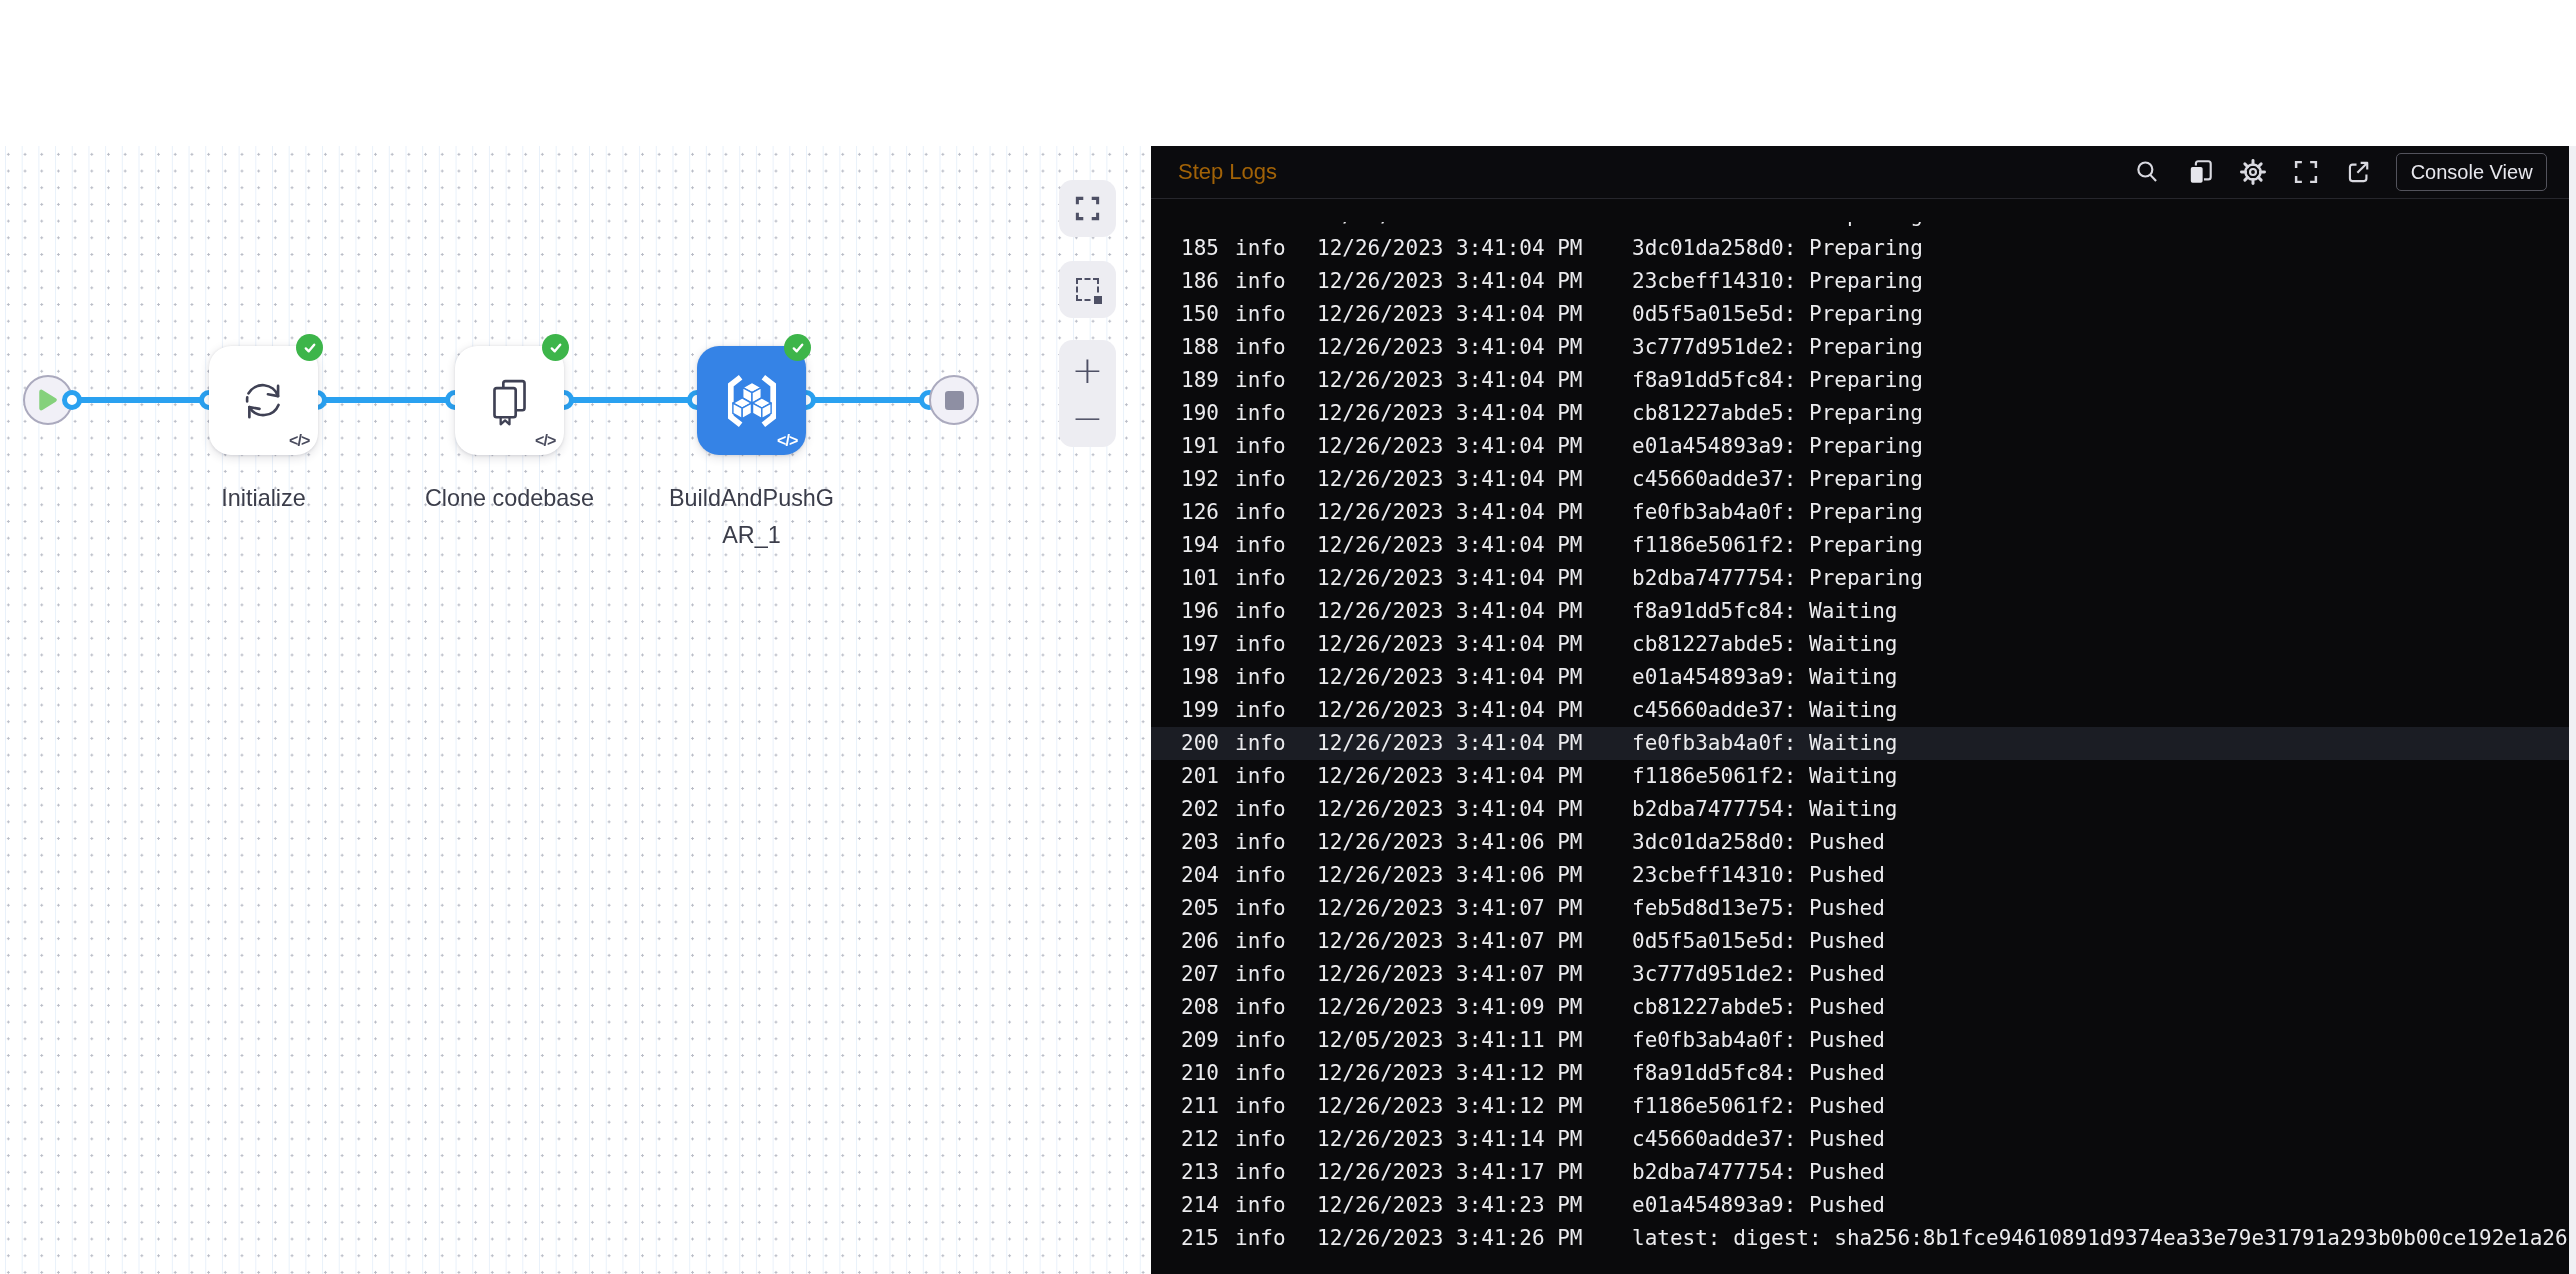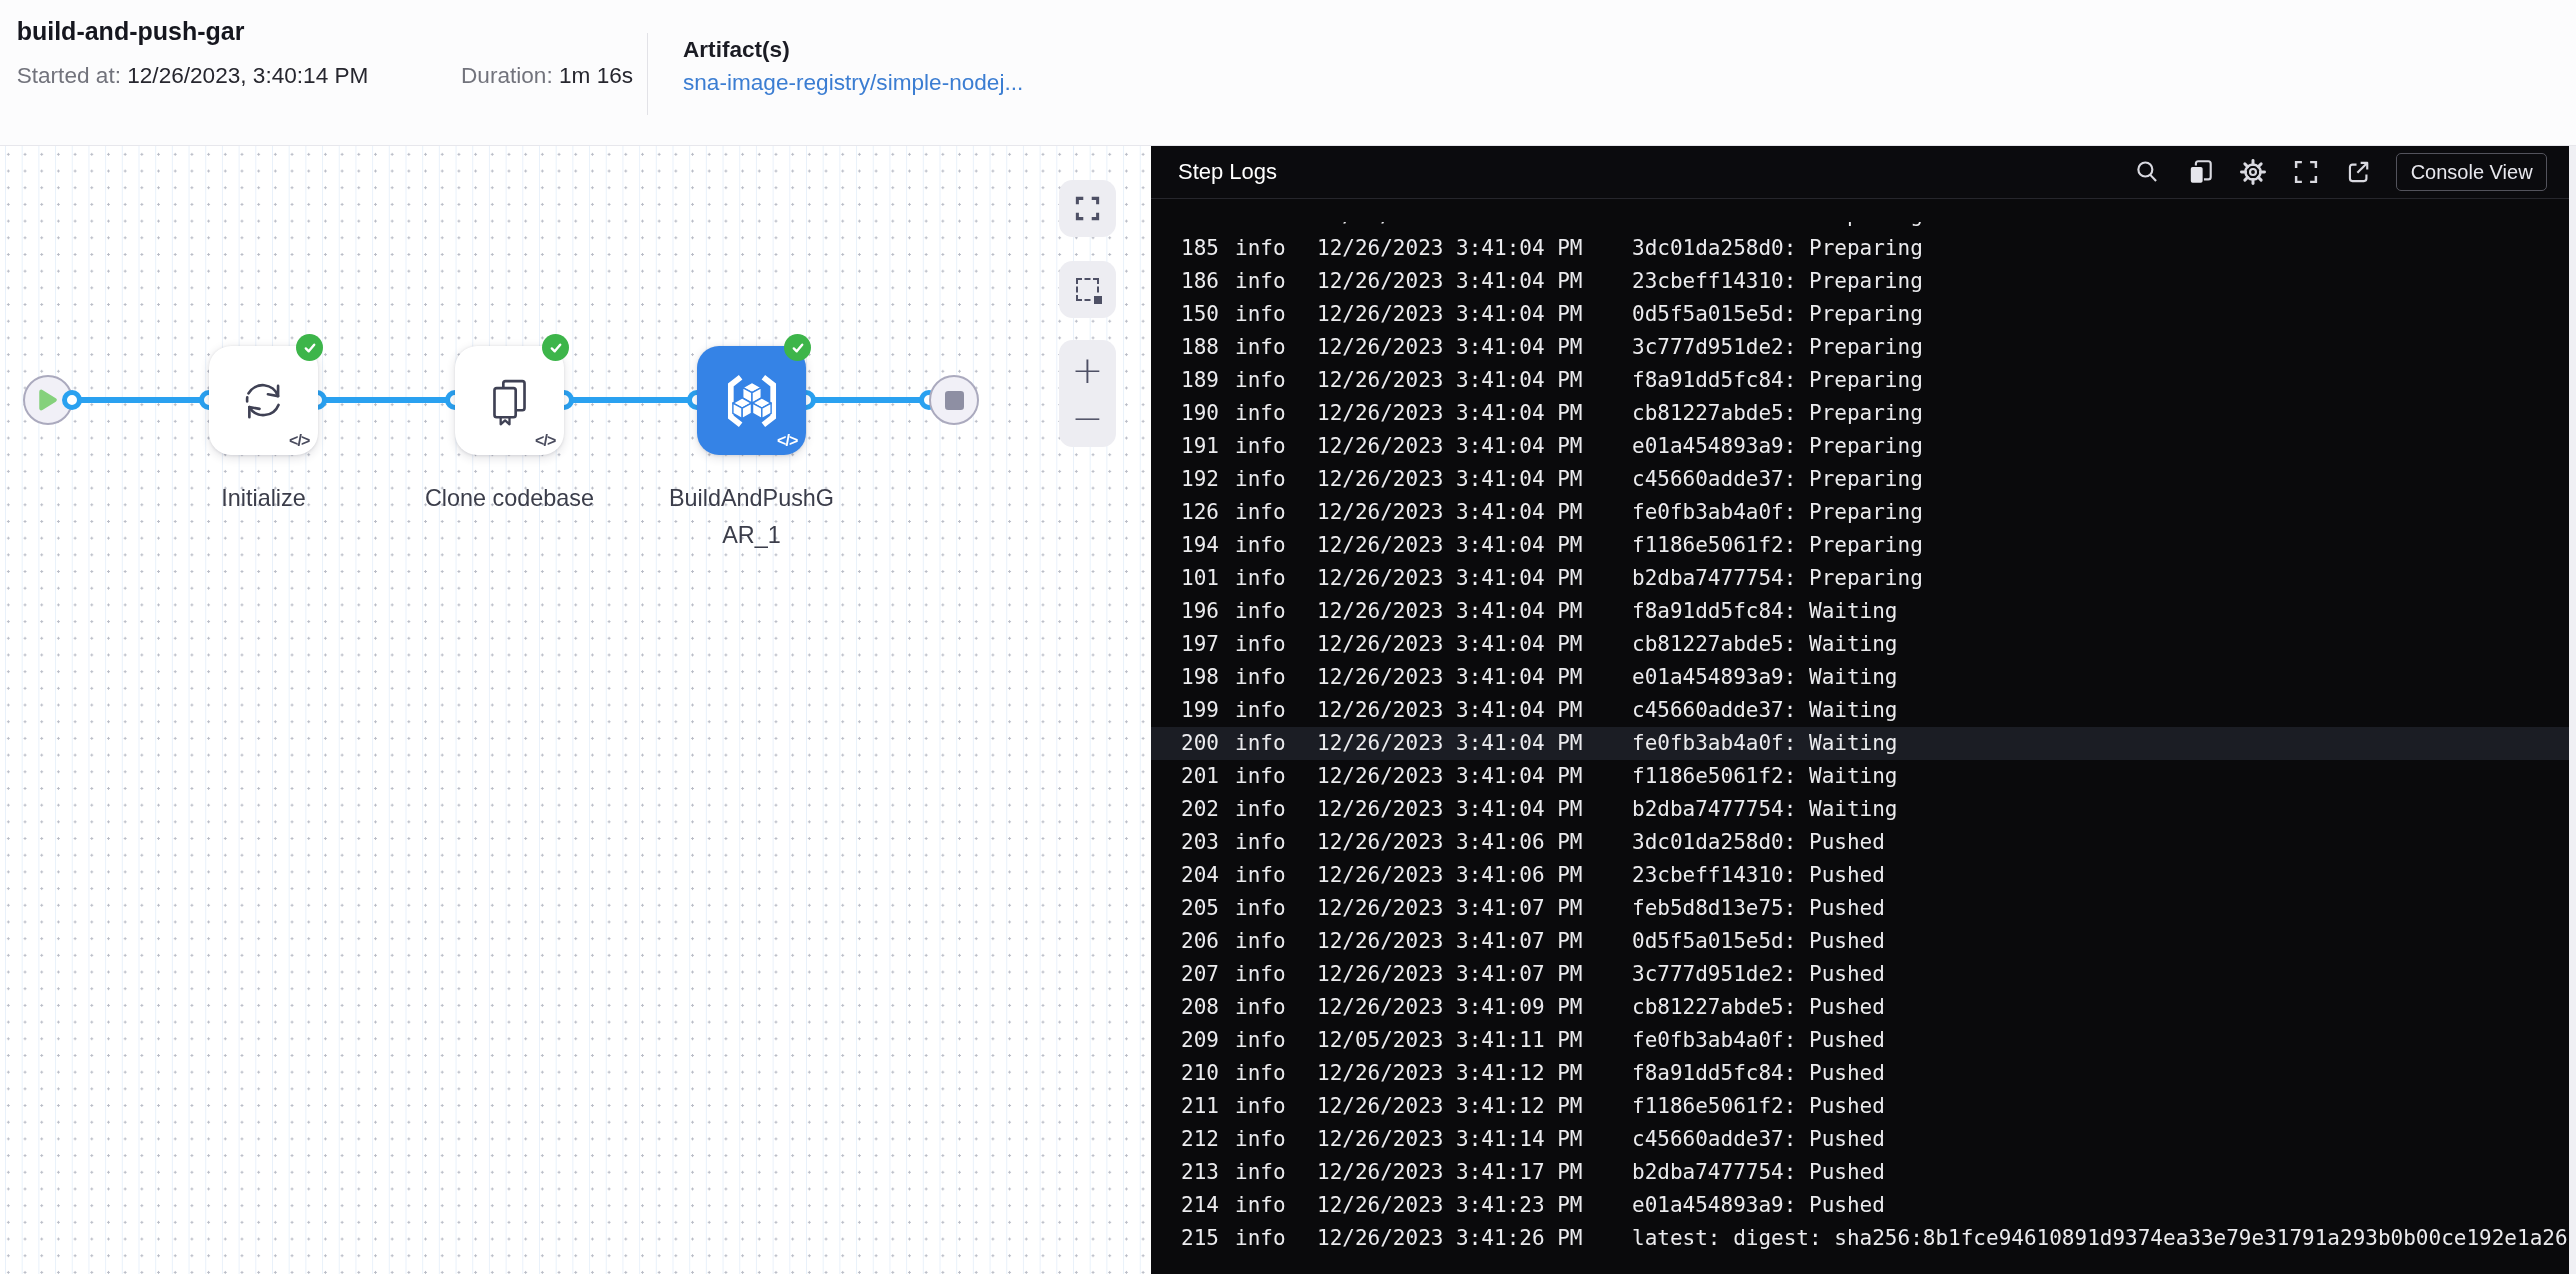--- a/index.html
+++ b/index.html
@@ -66,21 +66,21 @@
   .zoom-glyph { font-size:38px; font-weight:300; color:#4e5065; line-height:48px; cursor:pointer; font-family:"DejaVu Sans", sans-serif; }
   
   .log-panel {
     position:absolute; left:1151px; top:146px; width:1418px; height:1128px;
     background:#0a0a0c; overflow:hidden; z-index:4;
   }
   .log-bar {
     position:absolute; left:0; top:0; right:0; height:53px; background:#0b0b0e;
     border-bottom:0.8px solid #26262c; display:flex; align-items:center; padding:0 22px 0 27px;
   }
-  .log-title { font-size:22px; color:#ffffff; }
+  .log-title { font-size:22px; color:#a16207; }
   .bar-spacer { flex:1; }
   .bar-icon { width:28px; height:28px; margin-left:25px; cursor:pointer; display:block; }
   .console-btn {
     margin-left:23.4px; border:0.8px solid #53535c; border-radius:5px; padding:6.7px 13.4px;
     font-size:20px; color:#e8e8ee; background:transparent; cursor:pointer;
     font-family:"Liberation Sans", sans-serif;
     text-align:right;
   }
   .log-scroller {
     position:absolute; left:0; top:76px; right:0; bottom:0; overflow:hidden;
@@ -94,34 +94,20 @@
   .col-time { width:315px; flex:none; }
   .col-msg { flex:none; }
   .right-strip { position:absolute; left:2569px; top:146px; width:6.7px; height:1128px; background:#f0f0f4; }
   svg { display:block; }
 </style>
 </head>
 <body>
 
 <div id="app">
 
-  <div class="header">
-    <div class="run-title">build-and-push-gar</div>
-    <div class="meta-row started-row">
-      <span>Started at:</span>
-      <b>12/26/2023, 3:40:14 PM</b>
-    </div>
-    <div class="meta-row duration-row">
-      <span>Duration:</span>
-      <b>1m 16s</b>
-    </div>
-    <div class="header-divider"></div>
-    <div class="artifacts-label">Artifact(s)</div>
-    <a class="artifact-link">sna-image-registry/simple-nodej...</a>
-  </div>
 
   <div class="canvas">
 
     <div class="edge" style="left:74px; width:135px;"></div>
     <div class="edge" style="left:317px; width:138px;"></div>
     <div class="edge" style="left:564px; width:134px;"></div>
     <div class="edge" style="left:806px; width:123px;"></div>
 
     <div class="term-circle" style="left:23.4px; top:229px;">
       <svg width="20" height="22" viewBox="0 0 24 26">

